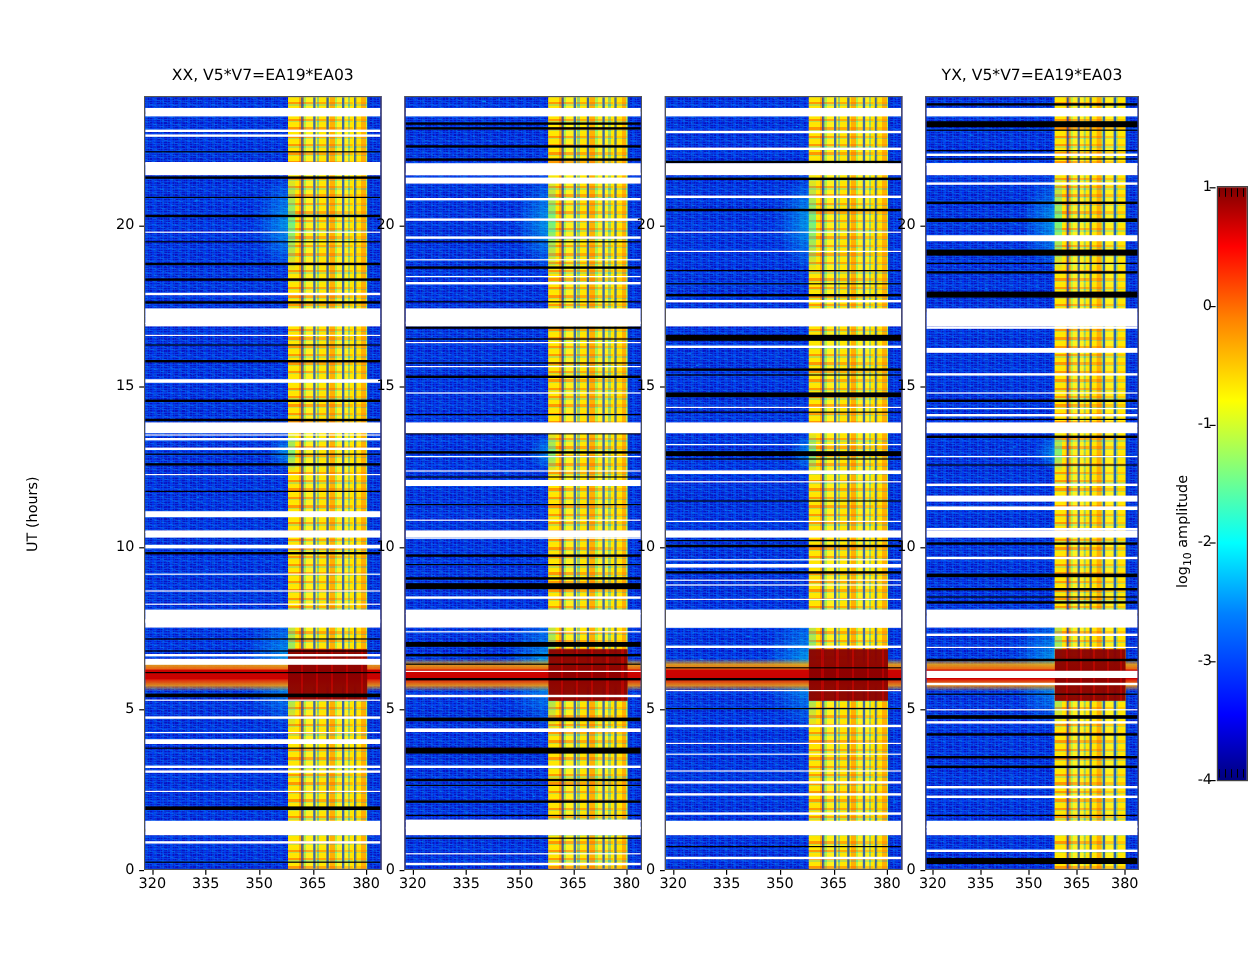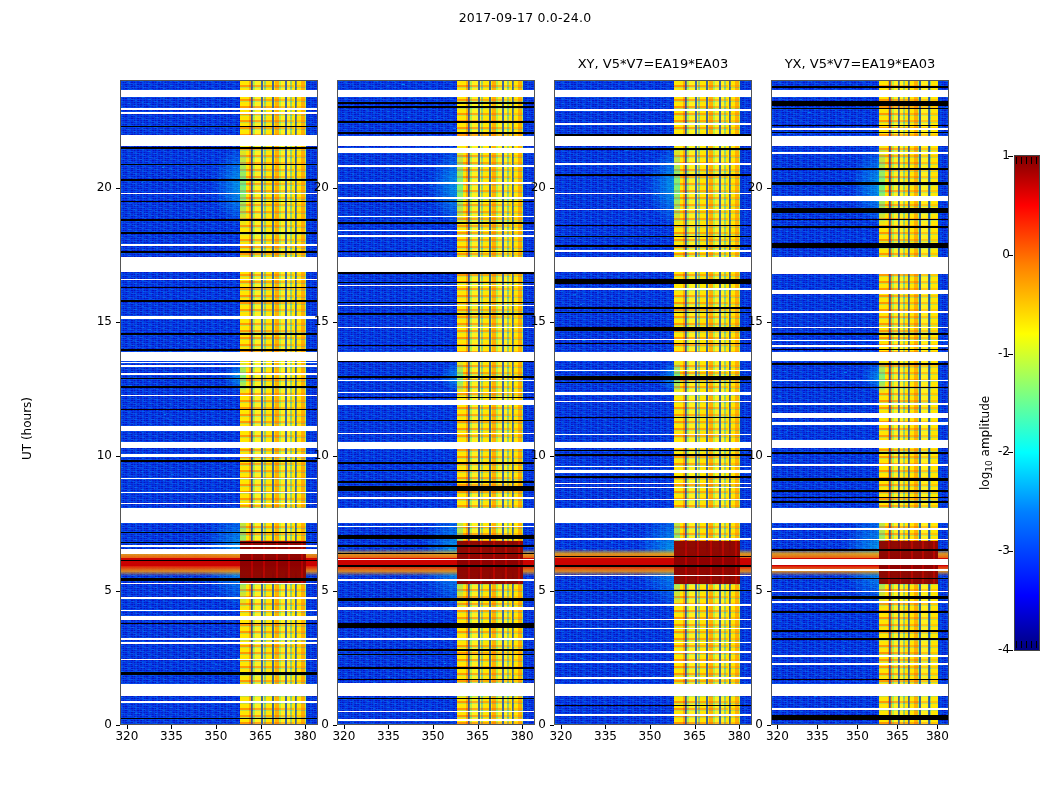--- a/index.html
+++ b/index.html
@@ -92,23 +92,22 @@
            background-image:repeating-linear-gradient(90deg,#000 0 1px,transparent 1px 5px);}
   .cblabel{position:absolute;font-size:12px;color:#000;transform:rotate(-90deg);
            transform-origin:left top;white-space:nowrap;}
   .cblabel sub{font-size:9px;}
 </style>
 </head>
 <body>
 
 <div id="root">
 
-  <div class="suptitle">2017-09-17 0.0-24.0</div>
-
-  <div class="ptitle" style="left:554px;width:198px;">XY, V5*V7=EA19*EA03</div>
+
+  <div class="ptitle" style="left:120px;width:198px;">XX, V5*V7=EA19*EA03</div>
   <div class="ptitle" style="left:771px;width:178px;">YX, V5*V7=EA19*EA03</div>
 
   <div class="panel" id="p0" style="left:120px;width:198px;">
       <div class="layer noise"></div>
       <div class="layer noise2"></div>
       <div class="layer">
         <div style="position:absolute;left:47px;top:178px;width:1px;height:1px;background:rgba(0,99,255,0.47)"></div>
         <div style="position:absolute;left:165px;top:54px;width:1px;height:1px;background:rgba(0,162,255,0.25)"></div>
         <div style="position:absolute;left:154px;top:174px;width:2px;height:1px;background:rgba(0,101,255,0.38)"></div>
         <div style="position:absolute;left:125px;top:253px;width:3px;height:1px;background:rgba(0,121,255,0.33)"></div>

